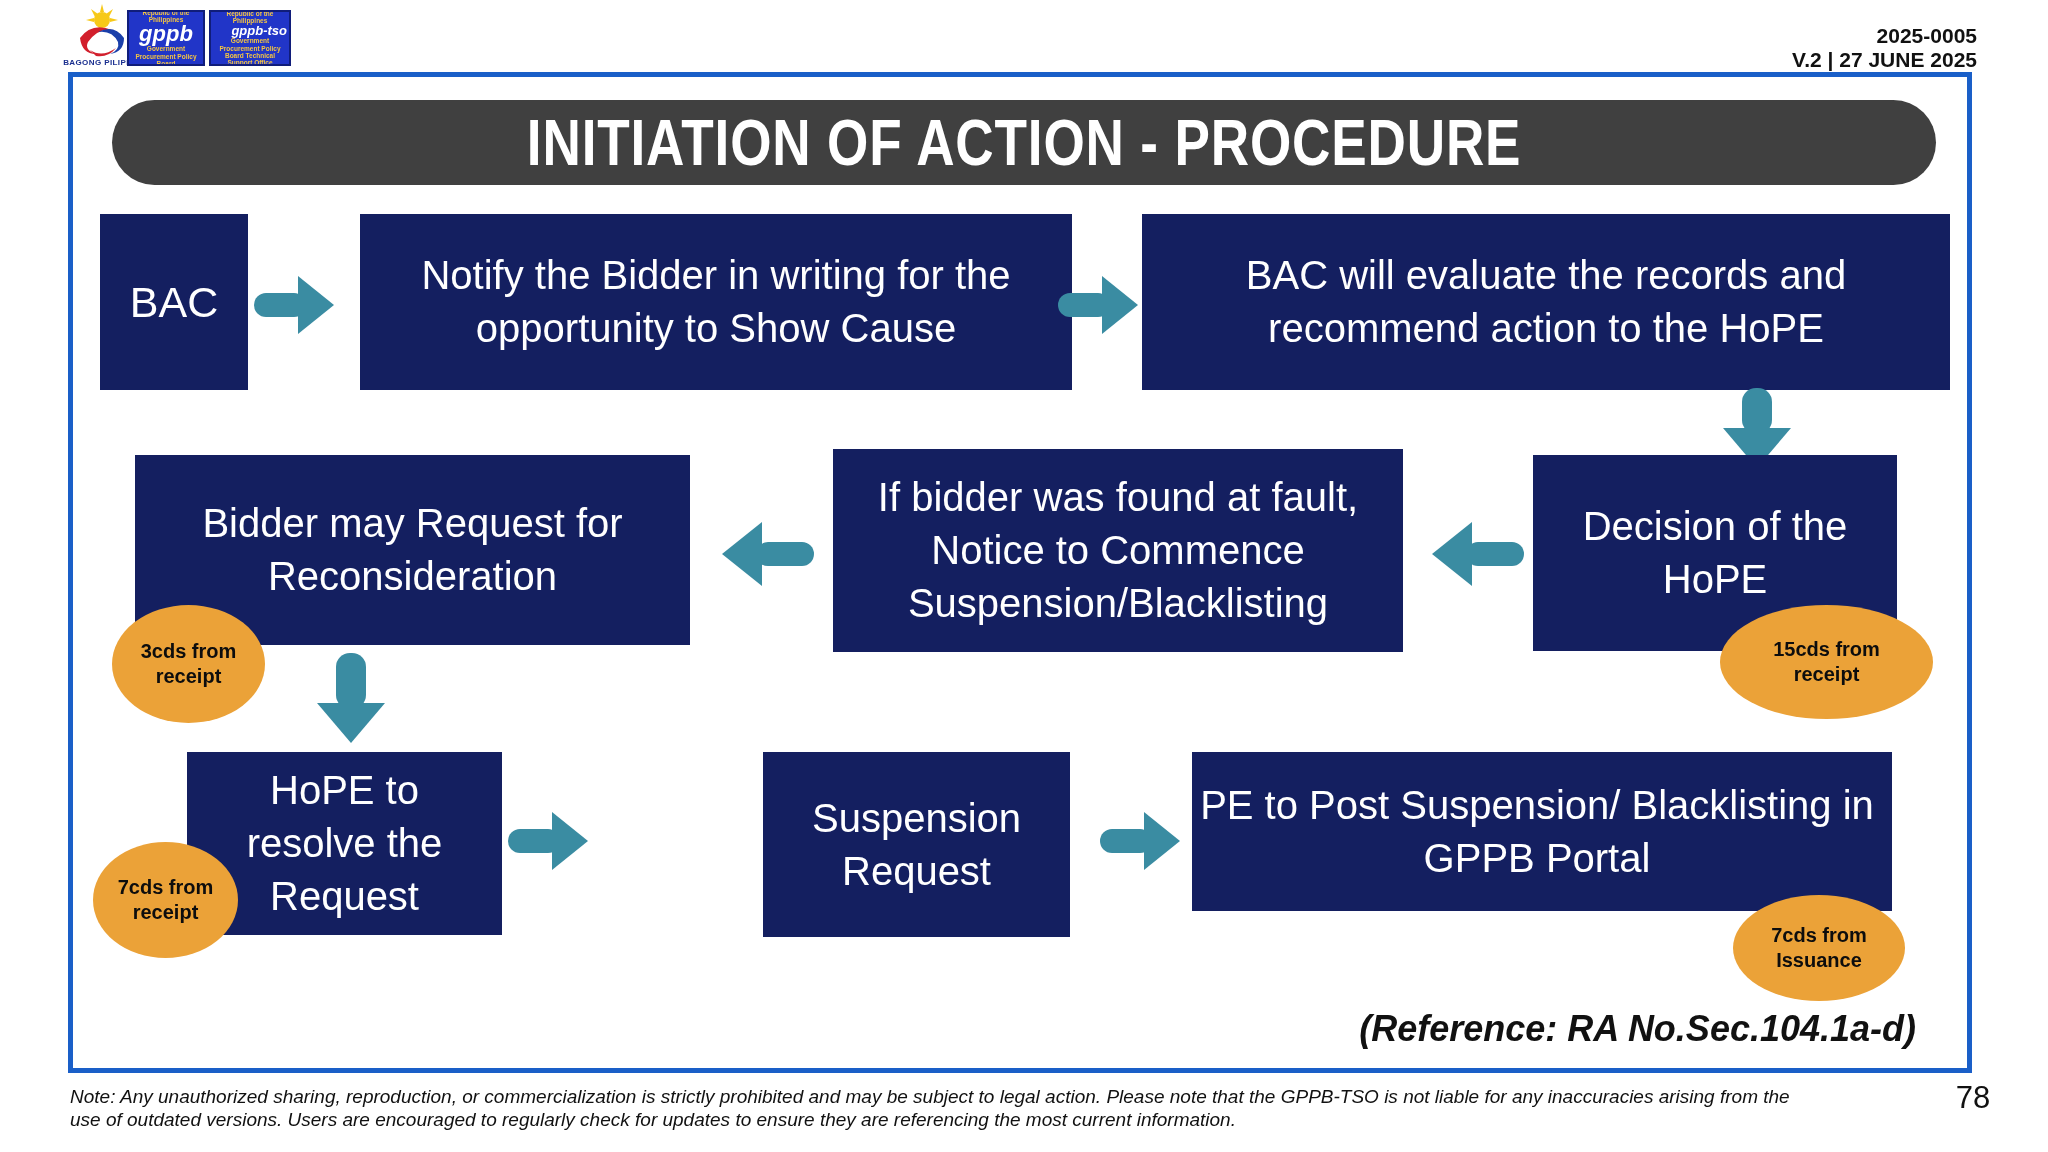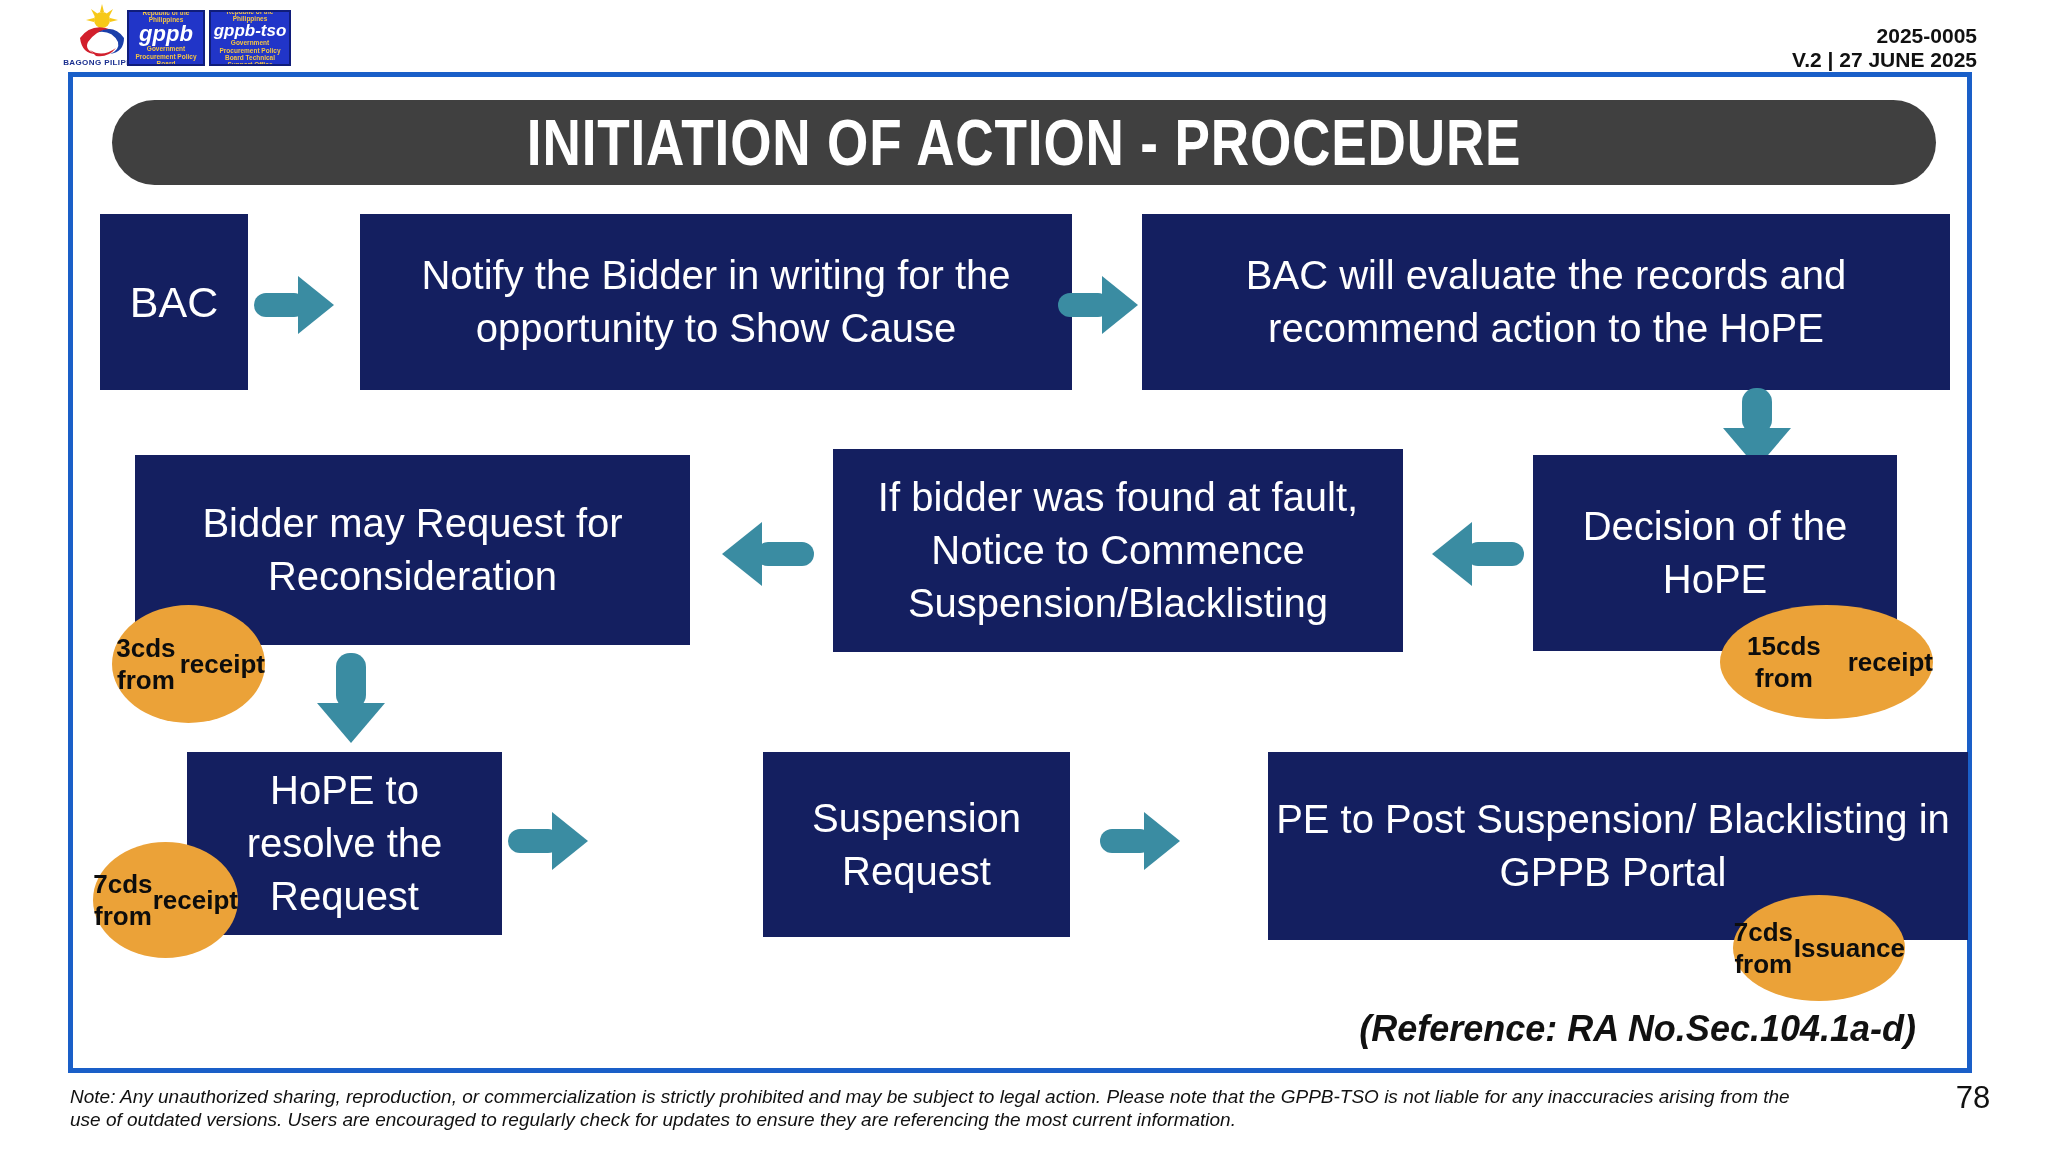--- a/index.html
+++ b/index.html
@@ -13,42 +13,42 @@
   #bp-logo { left:70px; top:4px; width:64px; height:66px; text-align:center; }
   #bp-caption { position:absolute; left:50px; top:58px; width:110px; font-size:8px; font-weight:bold;
     color:#1a2f8f; letter-spacing:.4px; text-align:center; }
   .logo-box { position:absolute; top:10px; background:#2135c8; border:2px solid #101d7a;
     color:#fff; text-align:center; display:flex; flex-direction:column; justify-content:center;
     padding:2px 2px; overflow:hidden; }
   #gppb-box { left:127px; width:78px; height:56px; }
   #tso-box  { left:209px; width:82px; height:56px; }
   .logo-top, .logo-bottom { color:#f5c542; font-weight:bold; font-size:6.5px; line-height:1.1; }
   .logo-name { color:#ffffff; font-weight:bold; font-style:italic; font-size:22px; line-height:1; }
-  #tso-box .logo-name { font-size:17px; }
+  #tso-box .logo-name { font-size:13px;text-align:right; }
   #version-block { position:absolute; left:1580px; top:24px; width:397px; text-align:right;
     font-size:21px; color:#111; line-height:1.12;font-weight:bold; }
   
   #frame { position:absolute; left:68px; top:72px; width:1904px; height:1001px;
     border:5px solid #1a5fc8; }
   #title-pill { position:absolute; left:112px; top:100px; width:1824px; height:85px;
     background:#404040; border-radius:46px; display:flex; align-items:center; justify-content:center; }
   #title-pill span { color:#fff; font-size:64px; font-weight:bold; letter-spacing:1px;
     transform:scaleX(.83); white-space:nowrap; }
   
   .fbox { position:absolute; background:#141f60; color:#fff; display:flex; align-items:center;
     justify-content:center; text-align:center; font-size:40px; line-height:1.32; padding:8px 18px; }
   #box-bac         { left:100px;  top:214px; width:148px; height:176px; font-size:43px; }
   #box-notify      { left:360px;  top:214px; width:712px; height:176px;justify-content:center; }
   #box-evaluate    { left:1142px; top:214px; width:808px; height:176px; }
   #box-decision    { left:1533px; top:455px; width:364px; height:196px; }
   #box-fault       { left:833px;  top:449px; width:570px; height:203px; padding:8px 8px; }
   #box-recon       { left:135px;  top:455px; width:555px; height:190px; }
   #box-resolve     { left:187px;  top:752px; width:315px; height:183px; }
   #box-disapproved { left:763px;  top:752px; width:307px; height:185px; }
-  #box-post        { left:1268px; top:752px; width:700px; height:188px;padding-left:8px; }
+  #box-post        { left:1192px; top:752px; width:700px; height:159px;padding-left:8px; }
   
   .ar { position:absolute; }
   .ar .stem { position:absolute; background:#3a8ca2; border-radius:14px; }
   .ar .head { position:absolute; width:0; height:0; }
   .ar-right { width:80px; height:58px; }
   .ar-right .stem { left:0; top:17px; width:52px; height:24px; }
   .ar-right .head { left:44px; top:0; border-top:29px solid transparent;
     border-bottom:29px solid transparent; border-left:36px solid #3a8ca2; }
   .ar-left { width:92px; height:64px; }
   .ar-left .stem { right:0; top:20px; width:58px; height:24px; }
@@ -64,22 +64,22 @@
   #ar-r1 { left:254px;  top:276px; }
   #ar-r2 { left:1058px; top:276px; }
   #ar-d1 { left:1723px; top:388px; }
   #ar-l1 { left:1432px; top:522px; }
   #ar-l2 { left:722px;  top:522px; }
   #ar-d2 { left:317px;  top:653px; }
   #ar-r3 { left:508px;  top:812px; }
   #ar-r4 { left:1100px; top:812px; }
   
   .badge { position:absolute; background:#eba238; border-radius:50%; display:flex;
-    flex-direction:row; align-items:center; justify-content:space-between; text-align:center;
-    color:#0d0d0d; font-weight:bold; font-size:26px; line-height:1.25; }
+    flex-direction:column; align-items:center; justify-content:center; text-align:center;
+    color:#0d0d0d; font-weight:bold; font-size:20px; line-height:1.25; }
   #badge-3r  { left:112px;  top:605px; width:153px; height:118px; }
   #badge-15r { left:1720px; top:605px; width:213px; height:114px; }
   #badge-7r  { left:93px;   top:842px; width:145px; height:116px; }
   #badge-7i  { left:1733px; top:895px; width:172px; height:106px; }
   
   #reference { position:absolute; left:1200px; top:1008px; width:716px; text-align:right;
     font-size:36px; font-style:italic; color:#111;font-weight:bold; }
   #note { position:absolute; left:70px; top:1086px; width:1740px; font-size:19px;
     font-style:italic; color:#111; line-height:1.2; }
   #page-num { position:absolute; left:1938px; top:1080px; width:70px; text-align:center;

